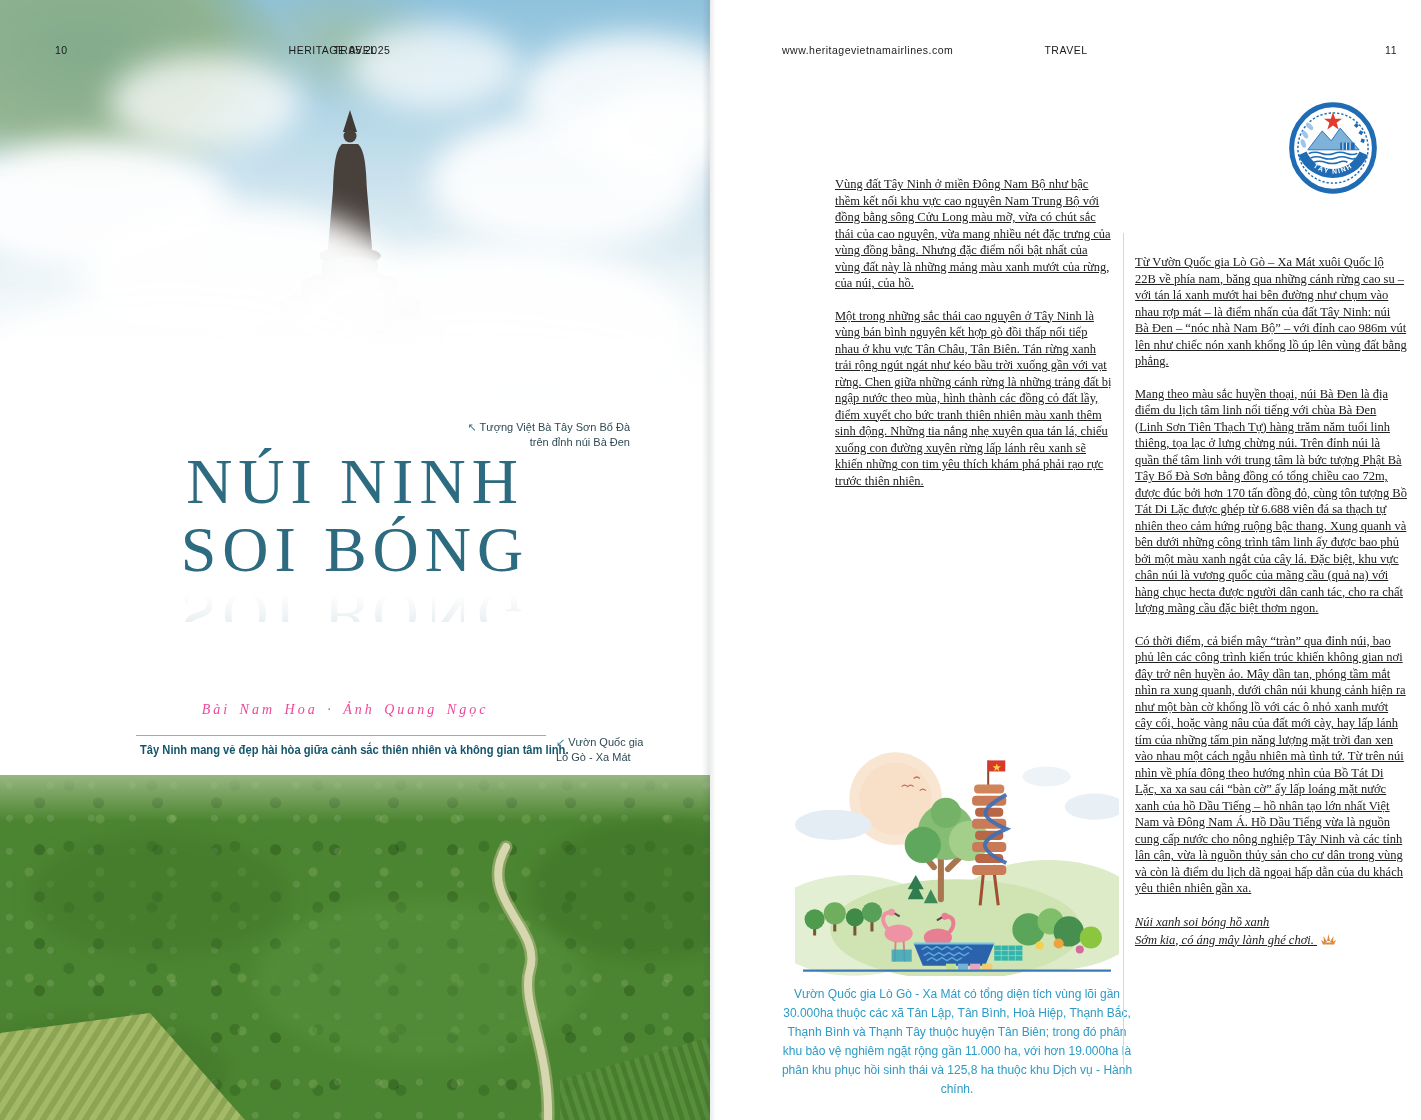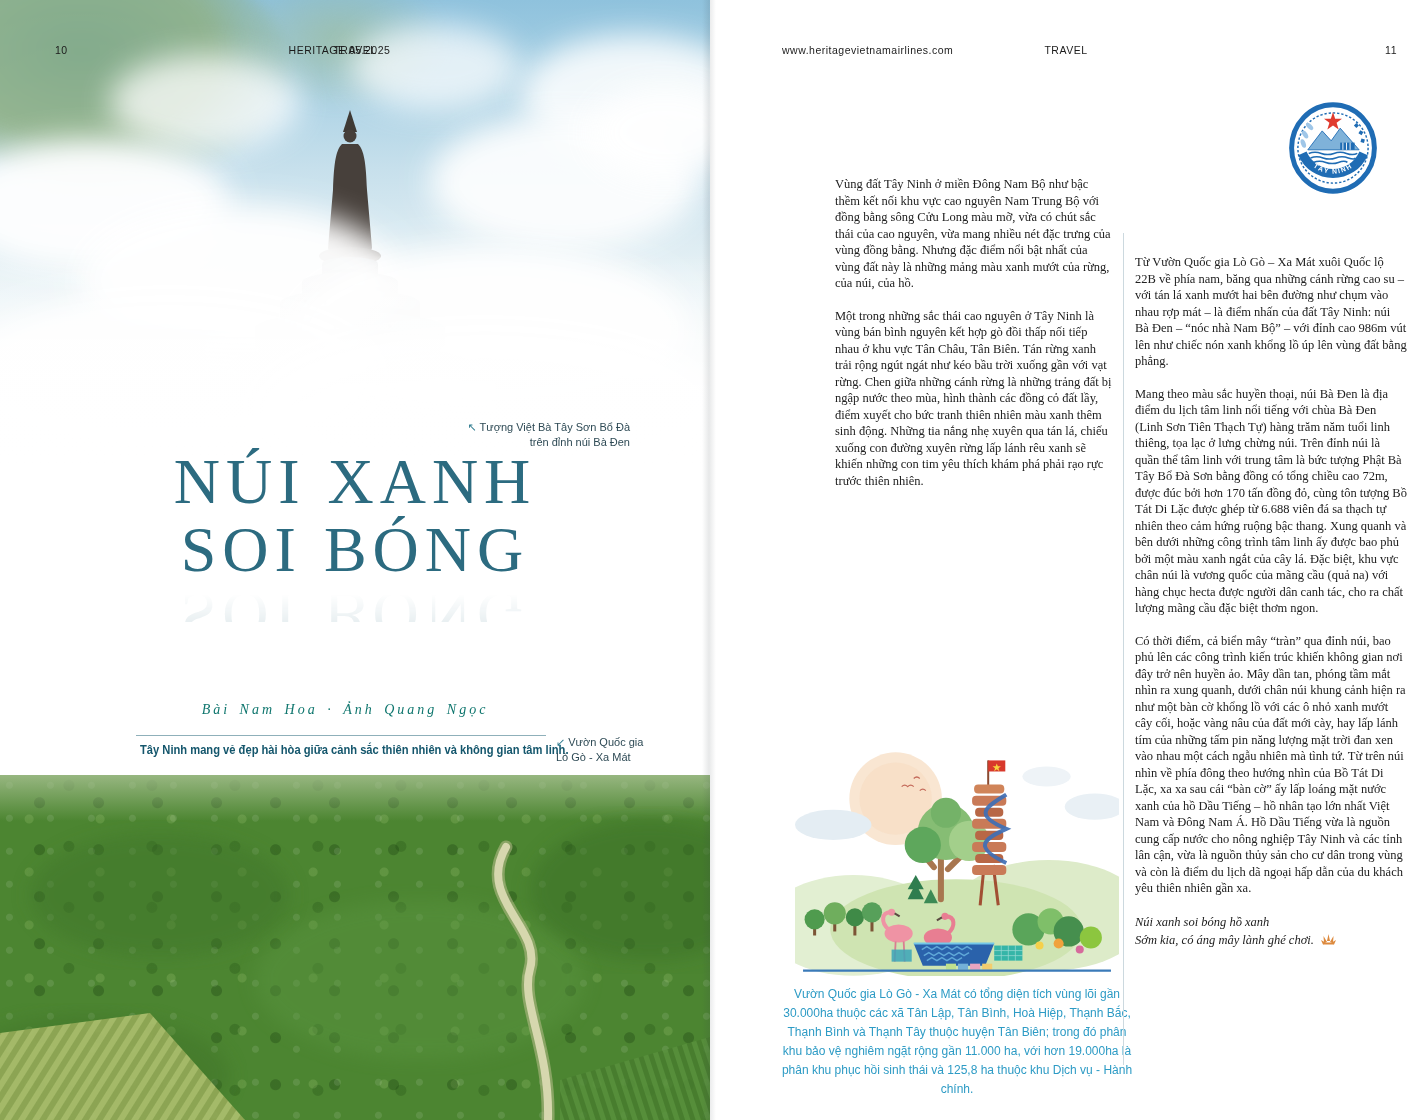--- a/index.html
+++ b/index.html
@@ -39,21 +39,21 @@
 
   .title-block{left:0;top:448px;width:710px;text-align:center;color:#2c6b80;z-index:4;}
   .t-line{font-size:64px;line-height:68px;letter-spacing:6px;font-weight:400;}
   .t-reflect-clip{height:42px;overflow:hidden;margin-top:-4px;}
   .t-reflect{font-size:64px;line-height:68px;letter-spacing:6px;transform:scaleY(-1);opacity:.22;color:#2c6b80;
     -webkit-mask-image:linear-gradient(to bottom,rgba(0,0,0,.9),rgba(0,0,0,0) 80%);
     mask-image:linear-gradient(to bottom,rgba(0,0,0,.9),rgba(0,0,0,0) 80%);}
   .t-line3{margin-top:2px;}
 
   .byline{left:0;top:702px;width:690px;text-align:center;font-style:italic;font-size:14px;
-    letter-spacing:3px;word-spacing:3px;color:#0f766e;}
+    letter-spacing:3px;word-spacing:3px;color:#ec4899;}
   .rule{left:136px;top:735px;width:410px;height:1px;background:#8fb0ba;}
   .standfirst{left:140px;top:743px;white-space:nowrap;transform:scaleX(.93);transform-origin:left top;
     font-family:"Liberation Sans",sans-serif;font-weight:bold;font-size:12px;color:#14566c;}
   .forest-caption{left:556px;top:735px;width:120px;text-align:left;font-family:"Liberation Sans",sans-serif;
     font-size:11px;line-height:15px;color:#2e4a55;}
 
   .photo-bottom{left:0;top:775px;width:710px;height:345px;overflow:hidden;background-color:#4c8531;
     background-image:
       radial-gradient(circle at 23% 31%,rgba(255,255,255,.10) 0 3px,rgba(255,255,255,0) 4px),
       radial-gradient(circle at 67% 59%,rgba(10,40,5,.25) 0 5px,rgba(10,40,5,0) 6px),
@@ -63,21 +63,21 @@
   .haze-top{position:absolute;left:0;top:0;width:710px;height:46px;
     background:linear-gradient(180deg,#aac394 0%,rgba(170,195,148,0) 100%);opacity:.8;}
   .forest-svg{position:absolute;left:0;top:0;width:710px;height:345px;}
 
   .gutter{left:702px;top:0;width:14px;height:1120px;
     background:linear-gradient(90deg,rgba(0,0,0,0),rgba(60,70,75,.12) 50%,rgba(0,0,0,0));}
 
   
   .page-right{left:711px;top:0;width:710px;height:1120px;}
   .logo{left:577px;top:101px;width:90px;height:94px;}
-  .body-col{font-size:12.5px;line-height:16.5px;color:#212121;text-align:left;}
+  .body-col{font-size:12.5px;line-height:16.5px;color:#212121;text-align:left;text-decoration:underline;}
   .body-col p{margin:0 0 16px 0;}
   .col1{left:124px;top:176px;width:278px;}
   .pullquote{left:121px;top:556px;width:302px;font-size:25px;line-height:30px;color:#5d8ba6;letter-spacing:.4px;}
   .illus{left:84px;top:736px;width:324px;height:240px;}
   .caption-blue{left:70px;top:985px;width:352px;text-align:center;font-family:"Liberation Sans",sans-serif;
     font-size:12px;line-height:19px;color:#2d9bc5;}
   .divider{left:412px;top:233px;width:1px;height:832px;background:#ccd9df;}
   .col2{left:424px;top:254px;width:272px;}
   .verse{font-style:italic;line-height:18px;margin-top:2px;}
   .endmark{display:inline-block;vertical-align:-1px;margin-left:4px;}
@@ -155,21 +155,21 @@
     <div class="runhead" style="left:0;width:710px;text-align:center;">TRAVEL</div>
     <div class="runhead" style="left:12px;width:655px;text-align:center;">HERITAGE 05.2025</div>
 
     <div class="abs statue-caption" style="left:440px;width:190px;">
       <span class="arrow">↖</span>
       <span>Tượng Việt Bà Tây Sơn Bổ Đà</span><br>
       <span>trên đỉnh núi Bà Đen</span>
     </div>
 
     <div class="abs title-block">
-      <div class="t-line">NÚI XANH</div>
+      <div class="t-line">NÚI NINH</div>
       <div class="t-line">SOI BÓNG</div>
       <div class="t-reflect-clip">
         <div class="t-reflect">SOI BÓNG</div>
       </div>
     </div>
 
     <div class="abs byline">Bài Nam Hoa · Ảnh Quang Ngọc</div>
     <div class="abs rule"></div>
     <div class="abs standfirst">Tây Ninh mang vẻ đẹp hài hòa giữa cảnh sắc thiên nhiên và không gian tâm linh.</div>
 

